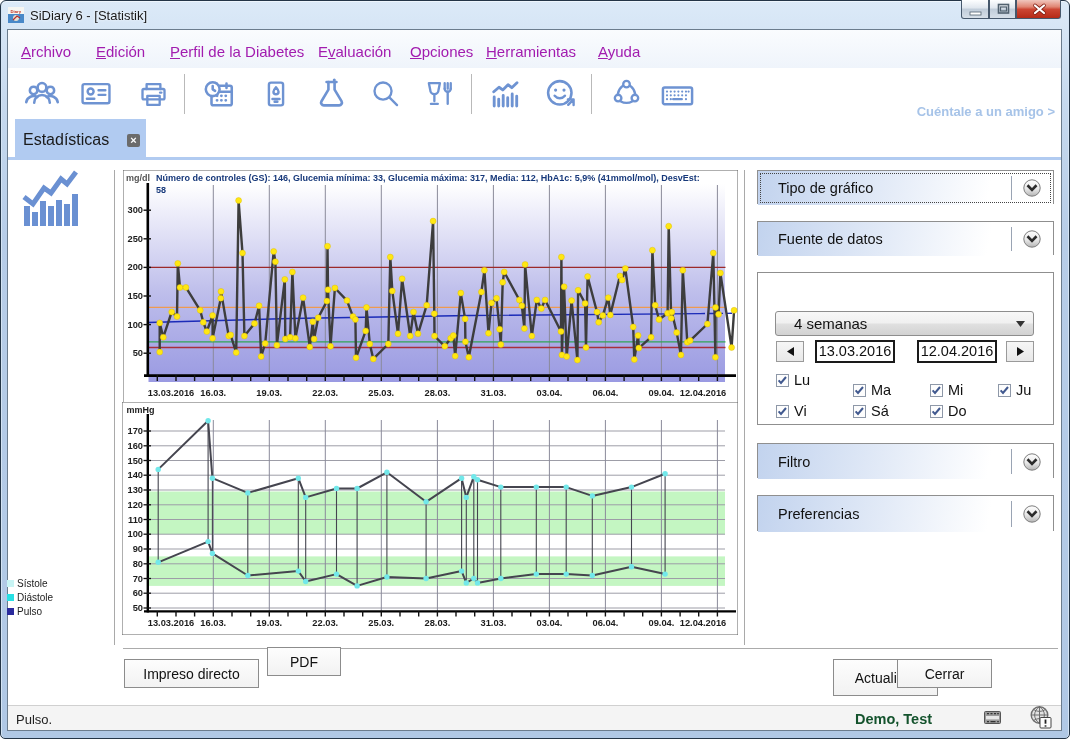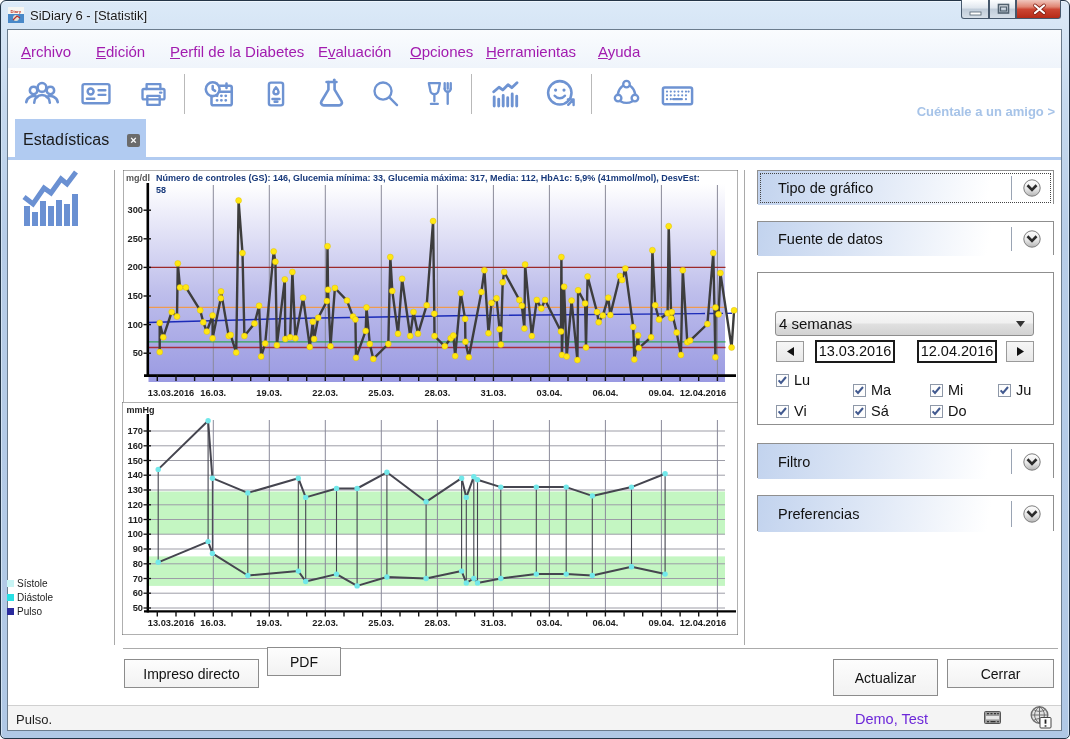--- a/index.html
+++ b/index.html
@@ -21,21 +21,21 @@
 .hd {font:bold 9.0px "Liberation Sans",sans-serif}
 .leg {font-size:10px;color:#222}
 .lsq {display:inline-block;width:7px;height:7px;margin-right:3px}
 .pbox {border:1px solid #8f8f8f;background:#fff}
 .phead {position:relative;width:100%;background:linear-gradient(100deg,#c2d3ee 0%,#e2eaf7 42%,#ffffff 78%)}
 .plab {position:absolute;left:20px;top:50%;transform:translateY(-50%);font-size:14.5px;color:#111}
 .psep {position:absolute;right:41px;top:5px;bottom:5px;width:1px;background:#9aa4b4}
 .chevc {position:absolute;right:12px;top:50%;transform:translateY(-50%);width:18px;height:18px}
 .dotfocus {position:absolute;inset:2px;border:1px dotted #444}
 .combo {border:1px solid #8e8e8e;border-radius:3px;background:linear-gradient(180deg,#f8f8f8 0%,#f0f0f0 48%,#e0e0e0 52%,#d2d2d2 100%);
- font-size:15px;color:#111;line-height:23px;padding-left:3px}
+ font-size:15px;color:#111;line-height:23px;padding-left:18px}
 .abtn {border:1px solid #9a9a9a;background:linear-gradient(180deg,#f6f6f6,#e8e8e8);display:flex;align-items:center;justify-content:center}
 .dfield {border:2px solid #1a1a1a;background:#fff;font-size:14.5px;color:#111;line-height:19px;text-align:center}
 .cbx {position:absolute;left:0;top:0}
 .cblab {position:absolute;left:18px;top:-1px;font-size:14.5px;color:#111}
 .btn {position:absolute;border:1px solid #8c8c8c;background:linear-gradient(180deg,#fdfdfd,#f2f2f2);
  font-size:14px;color:#111;display:flex;align-items:center;justify-content:center}
 .status {position:absolute;left:8px;top:705px;width:1053px;height:25px;background:#f4f4f4;border-top:1px solid #d0d0d0}
 </style></head><body>
 <div class="win"></div>
 <svg class="appico" viewBox="0 0 16 16">
@@ -635,24 +635,24 @@
       <div class="chevc"><svg width="18" height="18" viewBox="0 0 18 18">
           <circle cx="9" cy="9" r="8.2" fill="url(#cg)" stroke="#7d7d7d"></circle>
           <path d="M5.4 7.2L9 10.8l3.6-3.6" stroke="#2b2b2b" stroke-width="2.6" fill="none" stroke-linecap="square"></path>
         </svg></div>
     </div>
   </div>
 <div class="abs" style="left:123px;top:648px;width:935px;height:1px;background:#ababab"></div>
 <div class="btn" style="left:124px;top:659px;width:135px;height:29px">Impreso directo</div>
 <div class="btn" style="left:267px;top:647px;width:74px;height:29px">PDF</div>
 <div class="btn" style="left:833px;top:659px;width:105px;height:37px">Actualizar</div>
-<div class="btn" style="left:947px;top:659px;width:107px;height:29px">Cerrar</div>
+<div class="btn" style="left:897px;top:659px;width:95px;height:29px">Cerrar</div>
 <div class="status"></div>
 <span class="abs" style="left:16px;top:712px;font-size:13px;color:#222">Pulso.</span>
-<span class="abs" style="left:855px;top:711px;font-size:14.5px;font-weight:normal;color:#6d28d9">Demo, Test</span>
+<span class="abs" style="left:855px;top:711px;font-size:14.5px;font-weight:bold;color:#14532d">Demo, Test</span>
 
 <svg class="abs" style="left:984px;top:711px" width="17" height="13" viewBox="0 0 17 13">
 <rect x="0.5" y="0.5" width="16" height="12" rx="1" fill="#9a9a9a" stroke="#555"></rect>
 <rect x="2" y="5" width="13" height="3.4" fill="#e8e8e8"></rect>
 <path d="M3 2.6h2M6.5 2.6h2M10 2.6h2M13.2 2.6h1.6M3 10.6h2M6.5 10.6h5M13.2 10.6h1.6" stroke="#333" stroke-width="1.4"></path>
   </svg>
 <svg class="abs" style="left:1029px;top:705px" width="23" height="24" viewBox="0 0 23 24">
 <circle cx="10.5" cy="10" r="8.3" fill="#e3e3e3" stroke="#6d6d6d" stroke-width="1.4"></circle>
 <path d="M2.5 10h16M10.5 1.8v16.4M4.6 4.4c3.4 2.6 8.4 2.6 11.8 0M4.6 15.6c3.4-2.6 8.4-2.6 11.8 0M10.5 1.8c-6.5 4-6.5 12.4 0 16.4M10.5 1.8c6.5 4 6.5 12.4 0 16.4" stroke="#6d6d6d" fill="none"></path>
 <rect x="11" y="12.5" width="11" height="10.5" rx="1" fill="#fdfdfd" stroke="#444"></rect>

